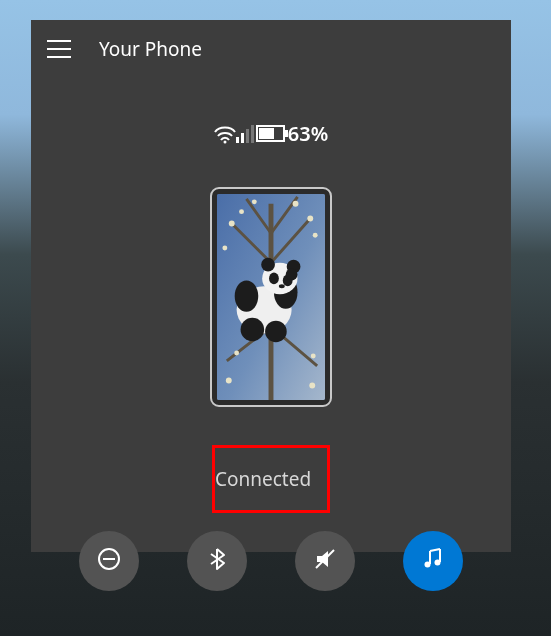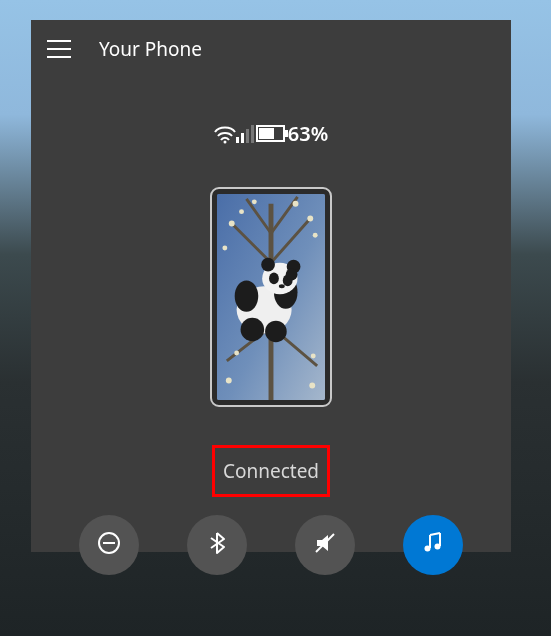--- a/index.html
+++ b/index.html
@@ -76,22 +76,22 @@
       border-radius: 2px;
       overflow: hidden;
       position: relative;
       background: linear-gradient(150deg, #4a6ea8 0%, #6b8cb8 45%, #8fa8c7 100%);
     }
     .panda-svg { width: 100%; height: 100%; display: block; }
     .status-label-wrap {
       margin: 38px auto 0 auto;
       width: 118px;
       border: 3px solid #ff0000;
-      padding: 10px 0;
-      text-align: center;
+      padding: 18px 0;
+      text-align: left;
     }
     .status-label {
       font-size: 19px;
       color: #d8d8d8;
     }
     .action-row {
       display: flex;
       justify-content: center;
       gap: 48px;
       margin-top: 18px;

